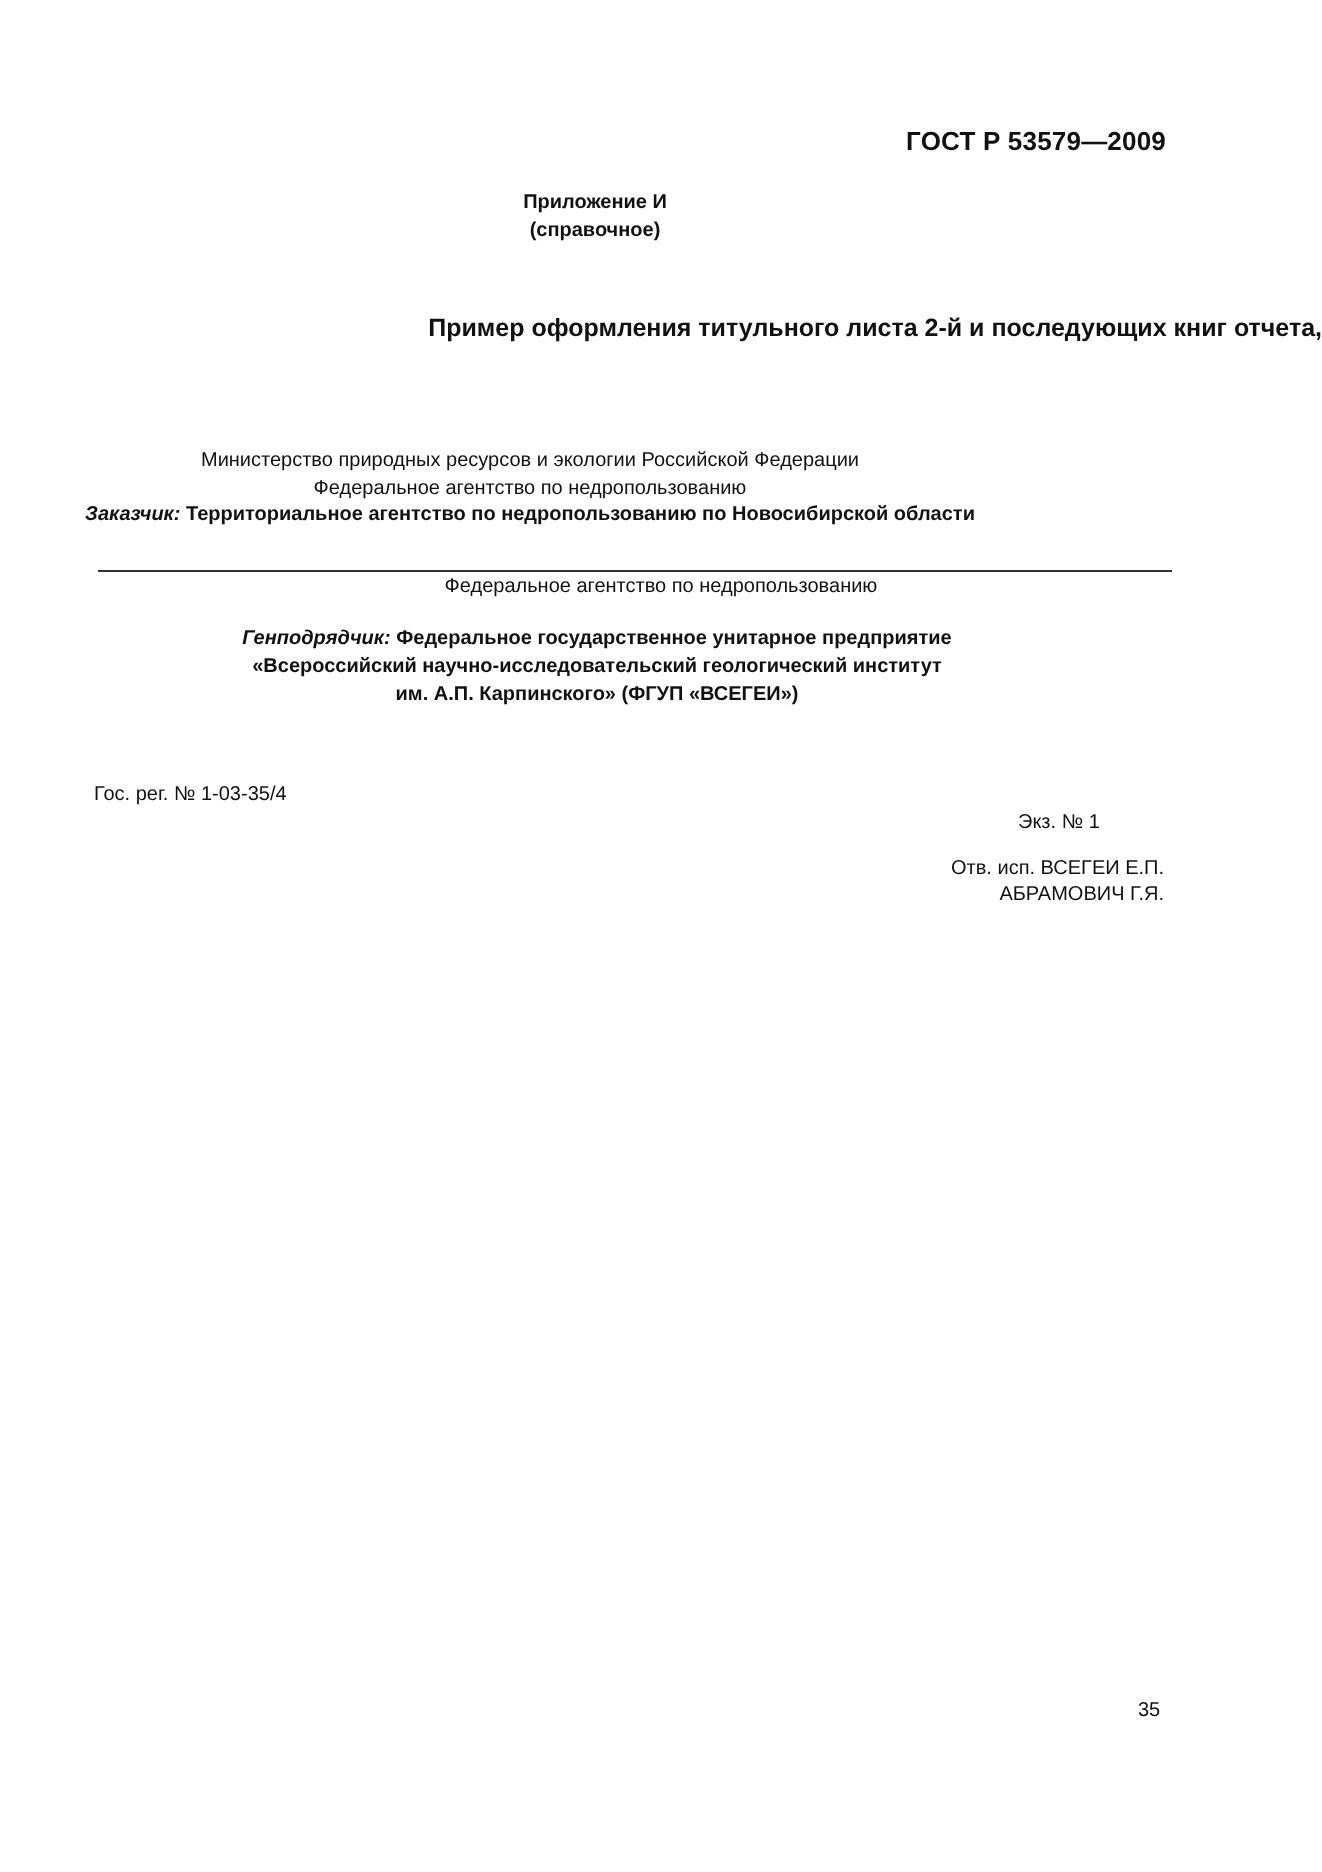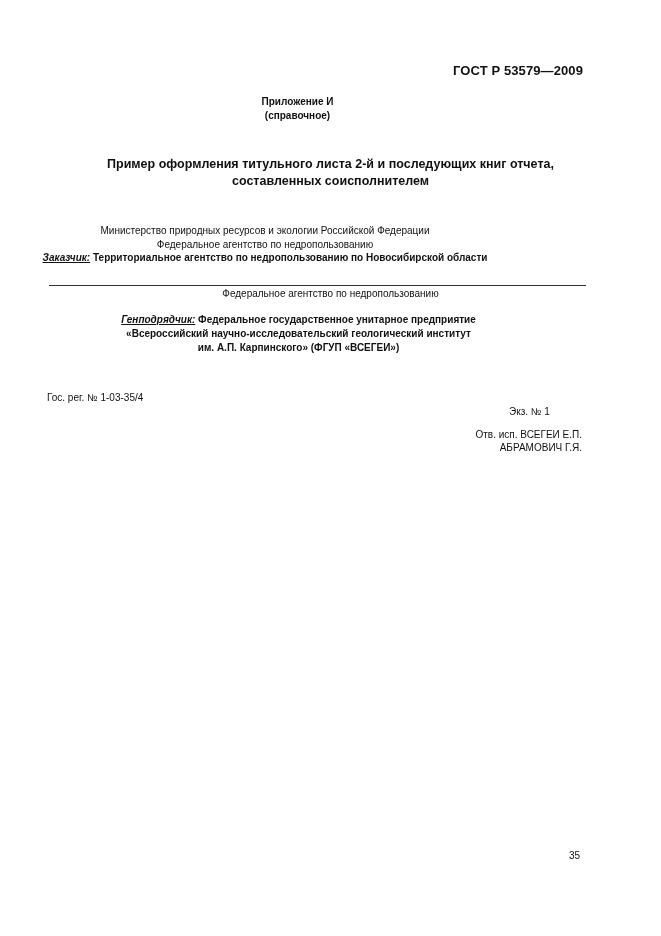--- a/index.html
+++ b/index.html
@@ -9,29 +9,29 @@
     }
     .abs { position: absolute; }
     .header-code {
       right: 78px; top: 63px; font-weight: bold; font-size: 13px; letter-spacing: 0.1px;
     }
     .appendix {
       left: 0; width: 595px; top: 95px; text-align: center;
       font-weight: bold; font-size: 10px; line-height: 14px;
     }
     .title {
-      left: 0; width: 661px; top: 156px; text-align: center;
+      left: 0; width: 661px; top: 156px; text-align: right;
       font-weight: bold; font-size: 12.5px; line-height: 17px;
     }
     .block1 {
       left: 0; width: 530px; top: 224px; text-align: center;
       font-size: 10px; line-height: 13.5px;
     }
     .block1 .customer { font-weight: bold; }
-    .label-u { font-style: italic; text-decoration: underline; font-weight: bold; text-align: center; }
+    .label-u { font-style: italic; font-weight: bold; text-align: center; }
     .rule {
       left: 49px; width: 537px; top: 285px; height: 0; border-top: 1px solid #333;
     }
     .agency2 {
       left: 0; width: 661px; top: 288px; text-align: center; font-size: 10px;
     }
     .block2 {
       left: 0; width: 597px; top: 313px; text-align: center;
       font-size: 10px; line-height: 14px; font-weight: bold;
     }
@@ -47,21 +47,20 @@
 
 <div class="abs header-code">ГОСТ Р 53579—2009</div>
 
 <div class="abs appendix">
   <div>Приложение И</div>
   <div>(справочное)</div>
 </div>
 
 <div class="abs title">
   <div>Пример оформления титульного листа 2-й и последующих книг отчета,</div>
-  <div>составленных соисполнителем</div>
 </div>
 
 <div class="abs block1">
   <div>Министерство природных ресурсов и экологии Российской Федерации</div>
   <div>Федеральное агентство по недропользованию</div>
   <div class="customer">
     <span class="label-u">Заказчик:</span><span> Территориальное агентство по недропользованию по Новосибирской области</span>
   </div>
 </div>
 

